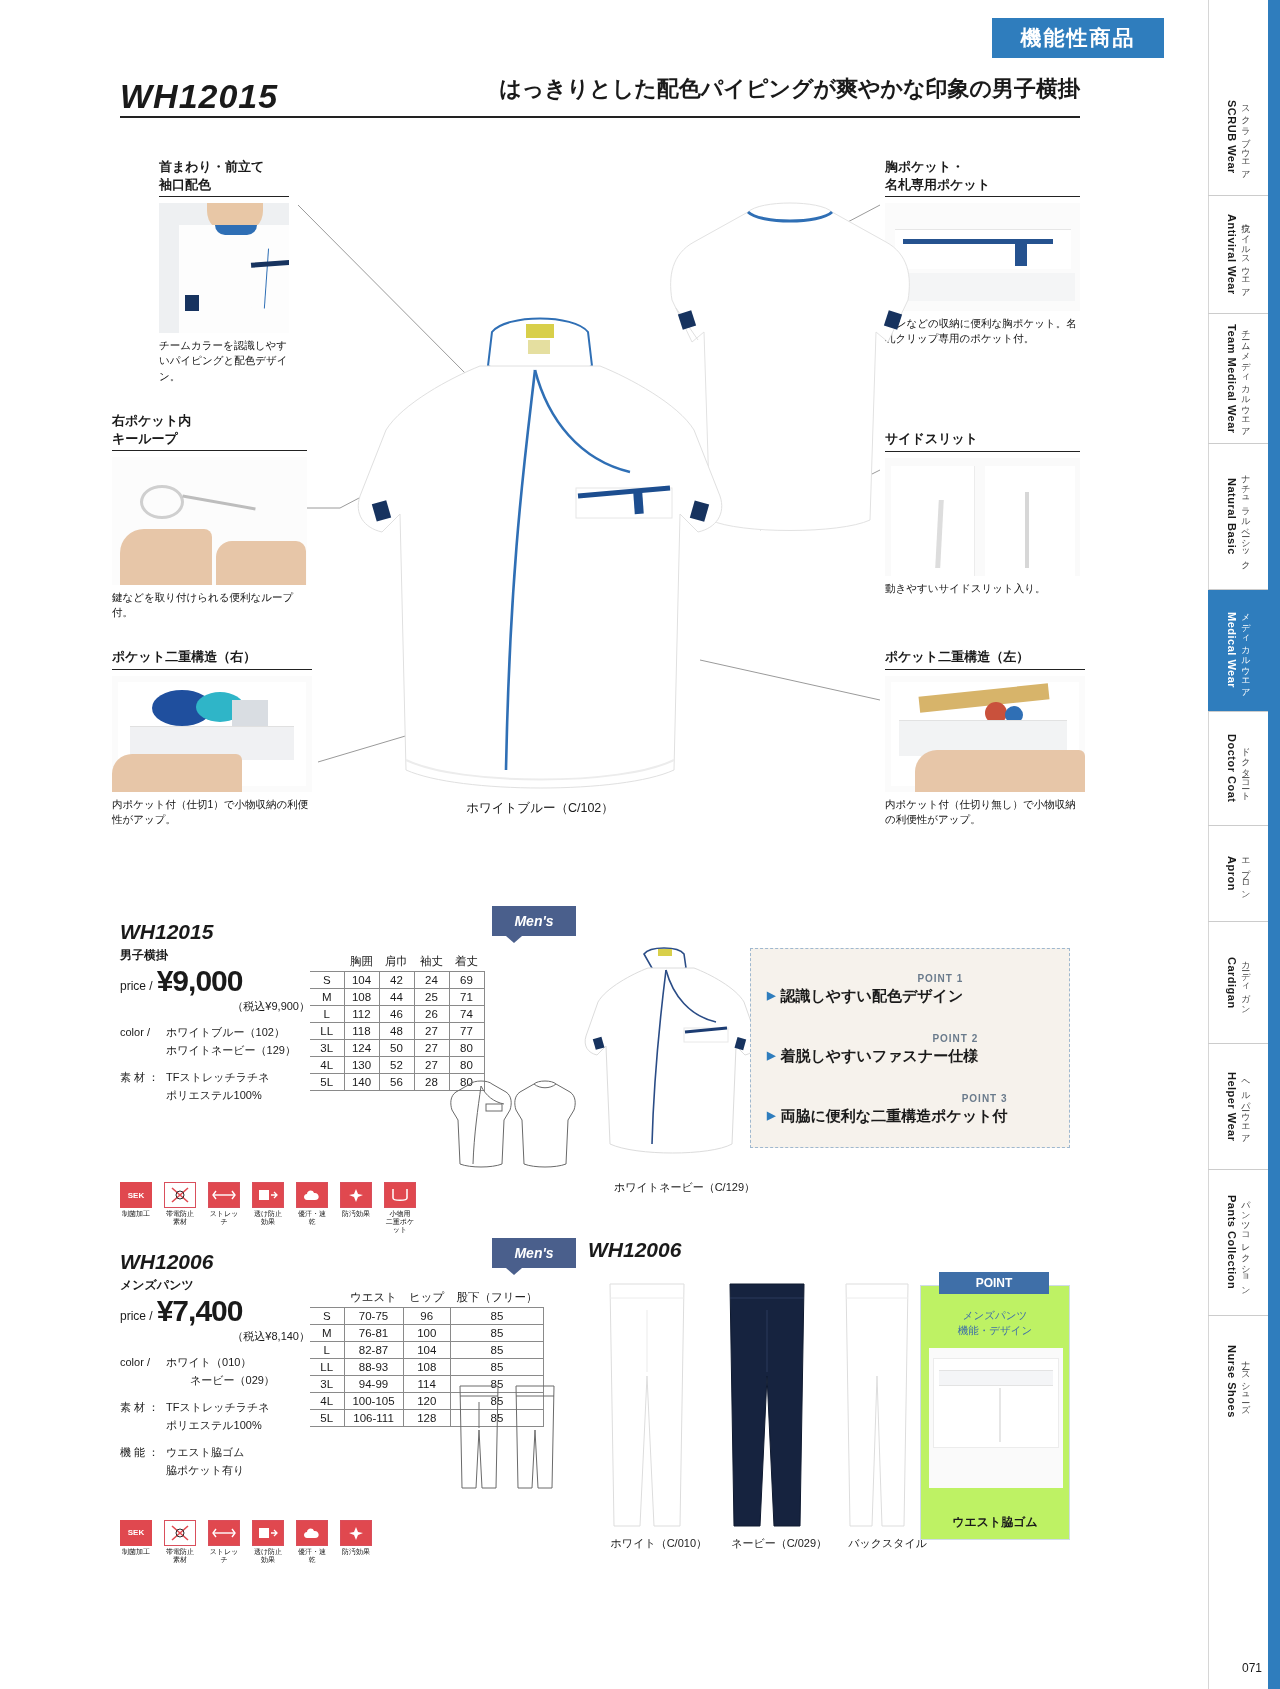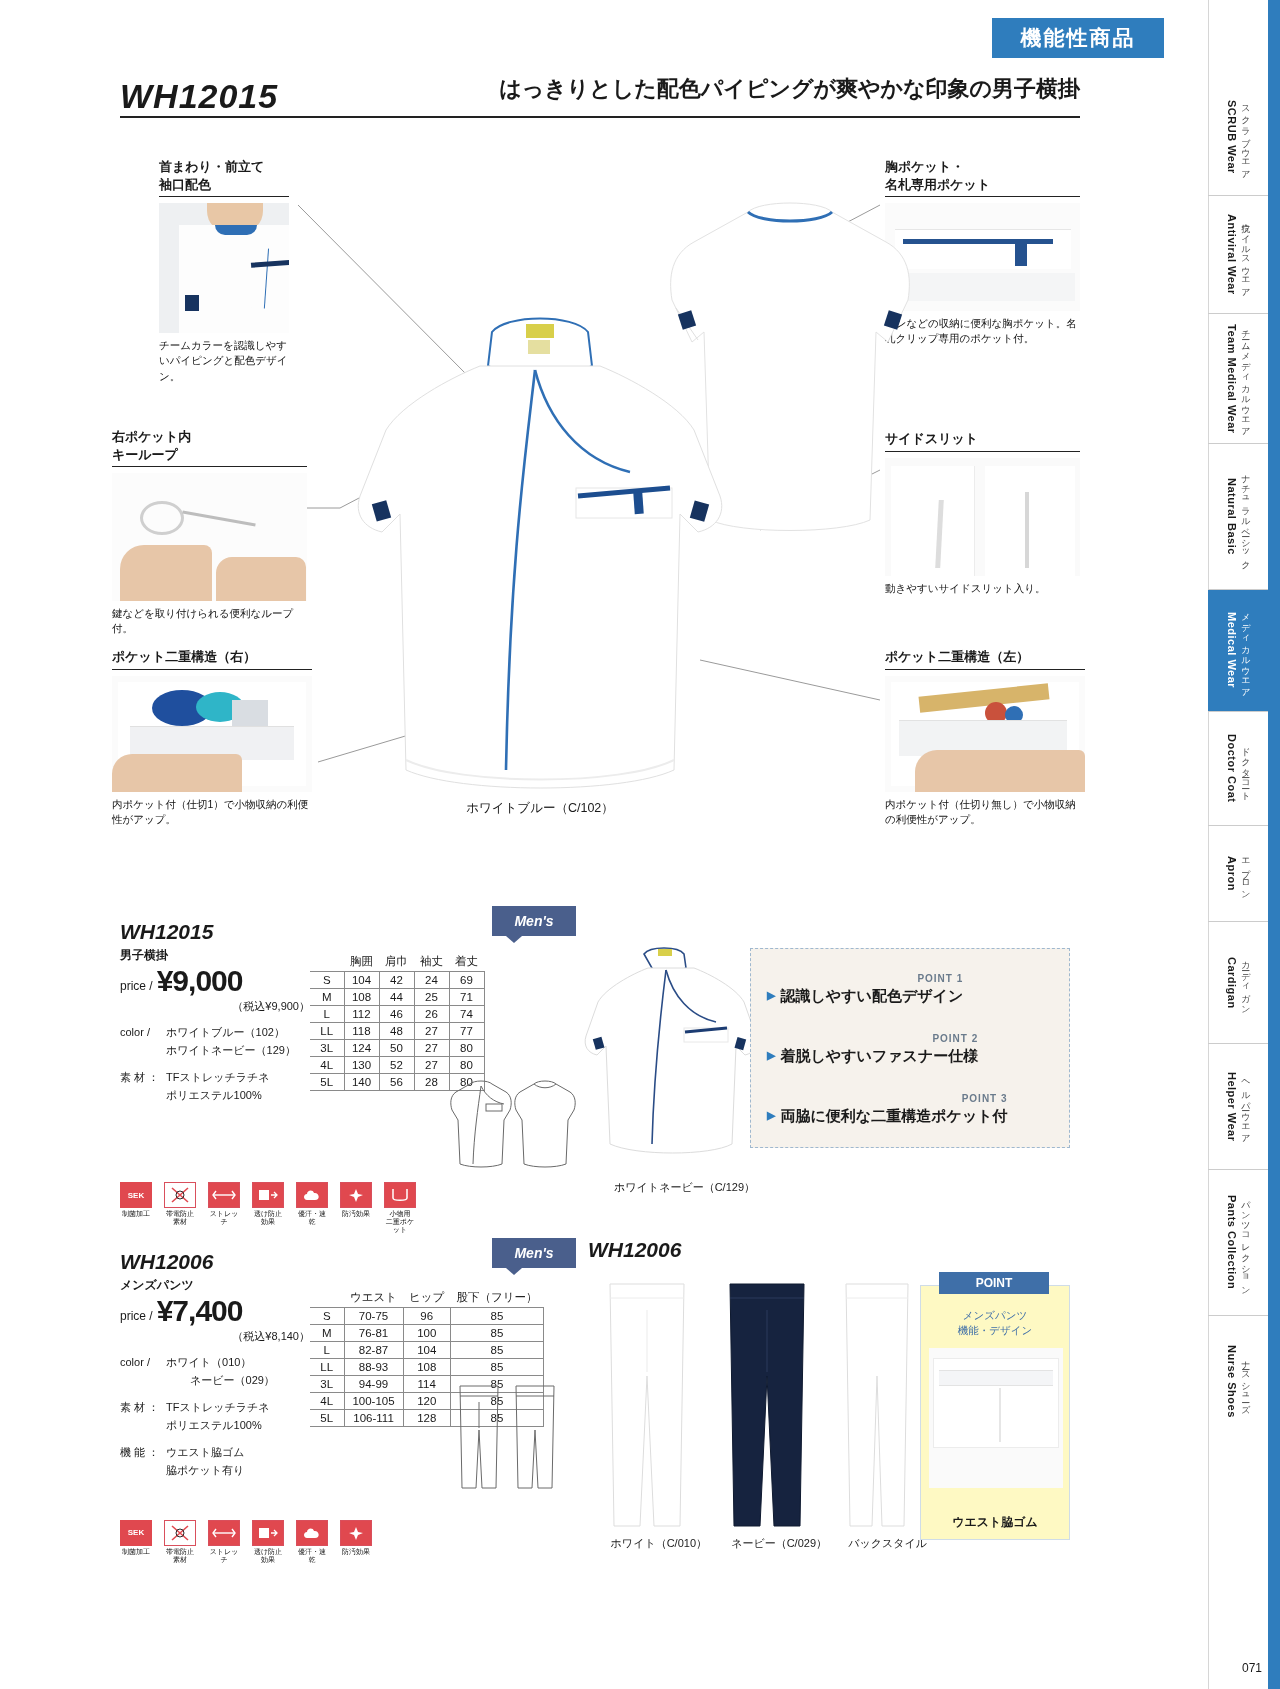--- a/index.html
+++ b/index.html
@@ -132,21 +132,21 @@
     background:#f6f2ec; border:1px dashed #9fb8cf;
   }
   .pt { position:absolute; left:16px;text-align:right; }
   .pt-lbl { font-size:10px; color:#6a7b8c; letter-spacing:1px; font-weight:bold; }
   .pt-txt { font-size:15px; font-weight:bold; margin-top:3px; }
   .pt-txt:before { content:"\25B6"; color:#2f7dbd; font-size:11px; margin-right:5px; vertical-align:2px; }
 
   
   #pants-point {
     position:absolute; left:920px; top:1285px; width:150px; height:255px;
-    background:#fef9c3; border:1px solid #cfdce8;
+    background:#bef264; border:1px solid #cfdce8;
   }
   #pants-point .hdr {
     position:absolute; top:-14px; left:18px; width:110px; height:22px;
     background:#3f6fa8; color:#fff; font-size:12px; font-weight:bold;
     display:flex; align-items:center; justify-content:center;
   }
   #pants-point .sub {
     position:absolute; top:22px; left:0; width:100%; text-align:center;
     font-size:10.5px; color:#3f6fa8; line-height:1.4;
   }
@@ -268,21 +268,21 @@
   <div class="photo" style="height:108px;">
     <div class="ph-fill" style="background:#fbfbfb;"></div>
     <div style="position:absolute;left:10px;top:26px;width:176px;height:40px;background:#ffffff;border-top:1px solid #e6e6e6;"></div>
     <div style="position:absolute;left:18px;top:36px;width:150px;height:5px;background:#25528f;"></div>
     <div style="position:absolute;left:130px;top:41px;width:12px;height:22px;background:#25528f;"></div>
     <div style="position:absolute;left:20px;top:70px;width:170px;height:28px;background:#f4f5f6;"></div>
   </div>
   <div class="cap">ペンなどの収納に便利な胸ポケット。名札クリップ専用のポケット付。</div>
 </div>
 
-<div class="callout" style="left:112px;top:412px;width:195px;margin-top:16px;">
+<div class="callout" style="left:112px;top:412px;width:195px;">
   <div class="ttl">
     <span>右ポケット内</span><br>
     <span>キーループ</span>
   </div>
   <div class="ttl-line"></div>
   <div class="photo" style="height:128px;">
     <div class="ph-fill" style="background:#f7f7f7;"></div>
     <div style="position:absolute;left:0;top:0;width:196px;height:128px;background:#fcfcfc;"></div>
     <div style="position:absolute;left:28px;top:28px;width:44px;height:34px;border:3px solid #cfcfcf;border-radius:50%;"></div>
     <div style="position:absolute;left:70px;top:44px;width:74px;height:3px;background:#bdbdbd;transform:rotate(10deg);"></div>

